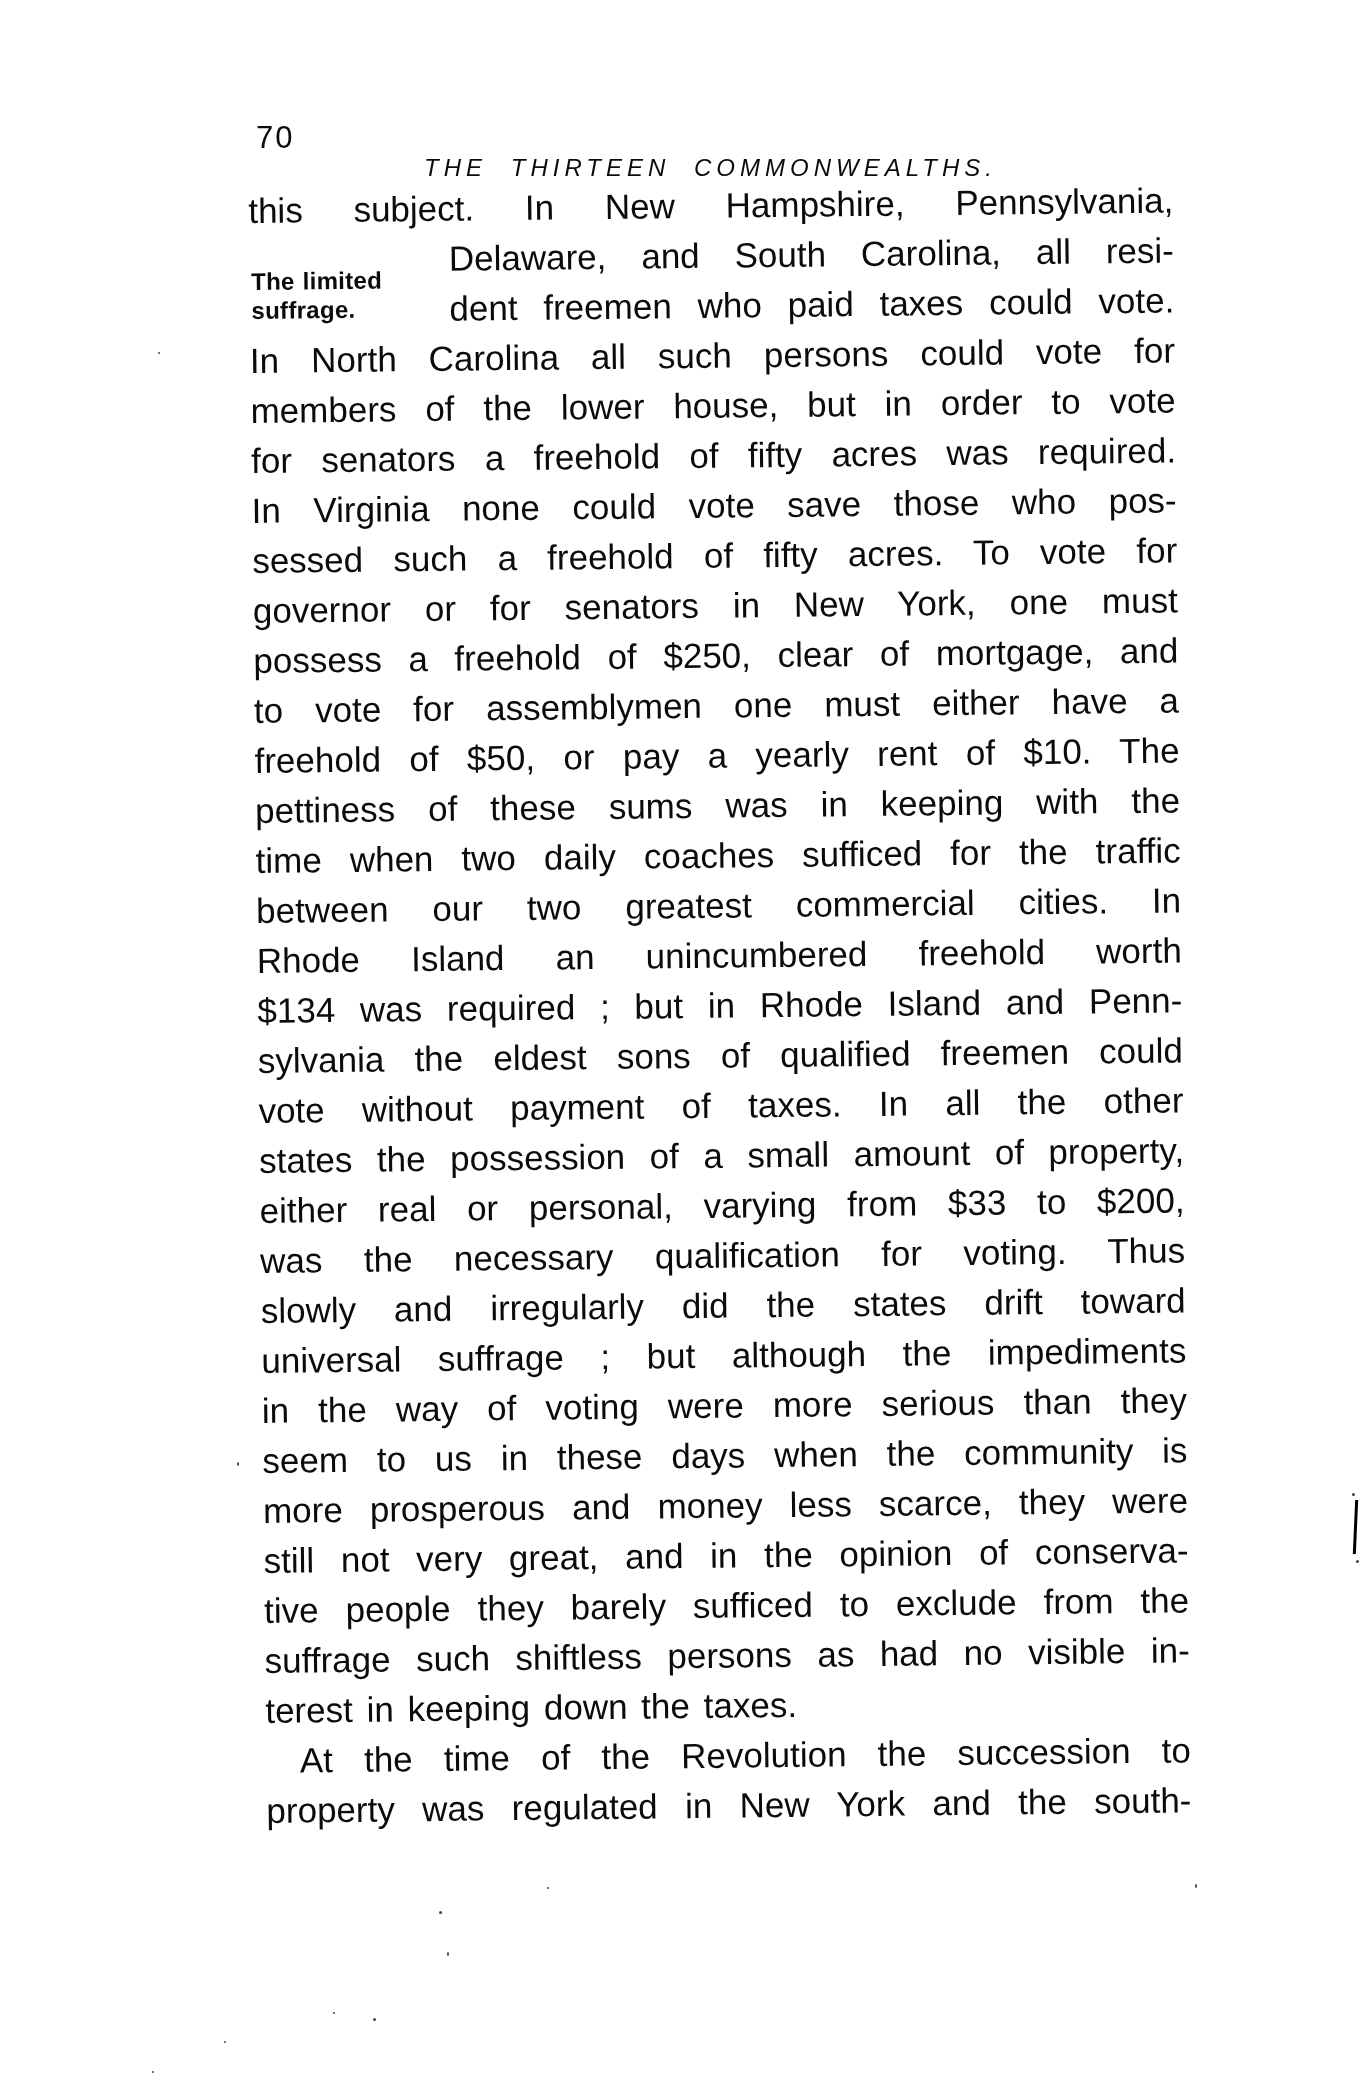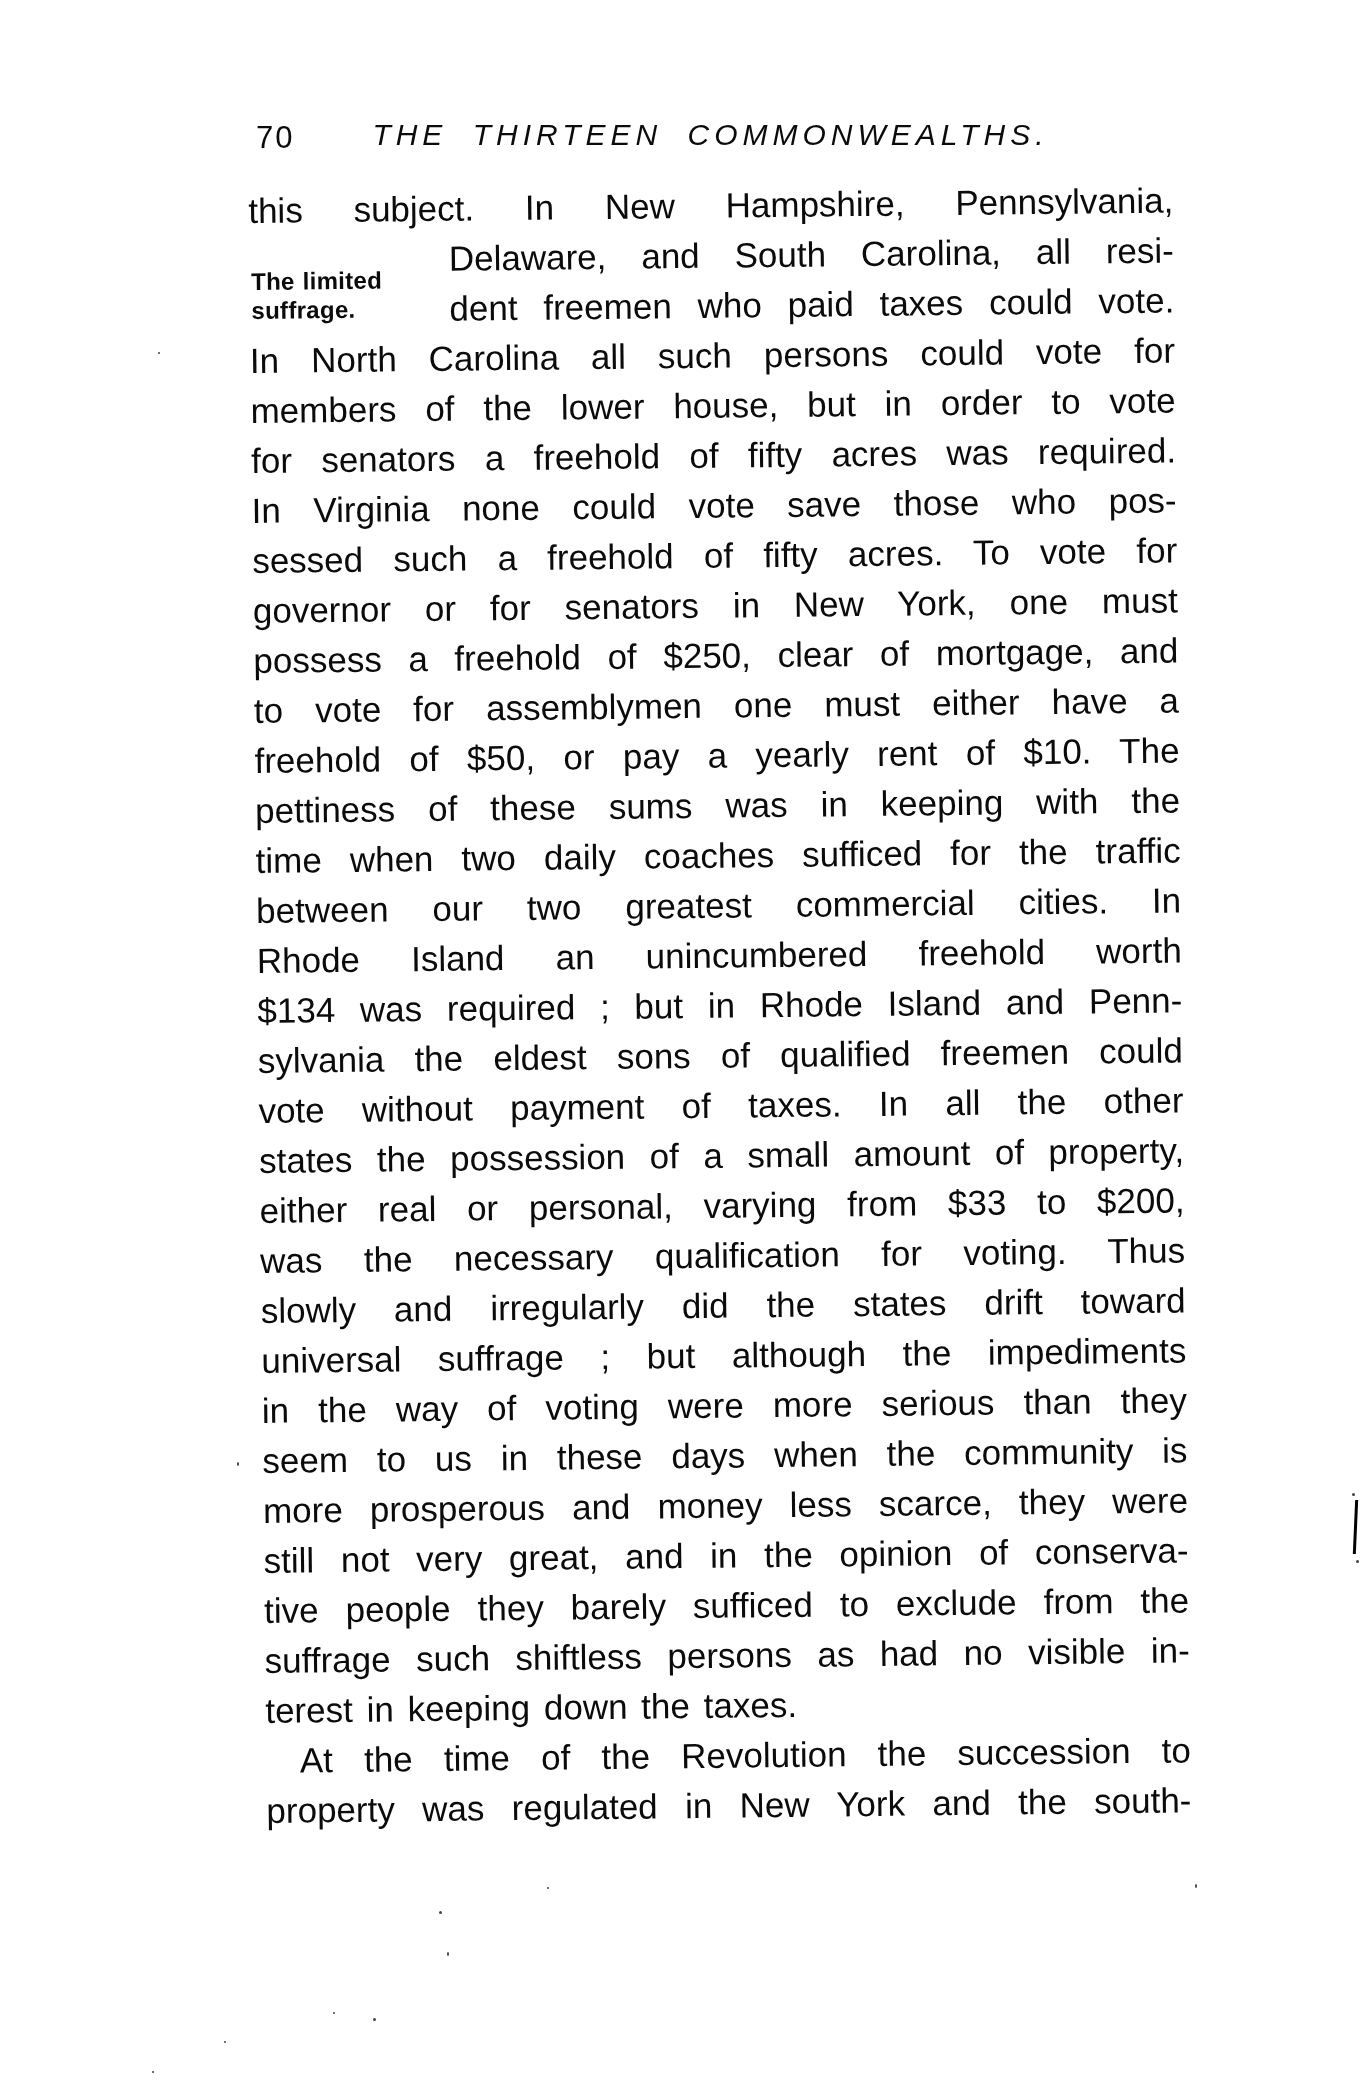--- a/index.html
+++ b/index.html
@@ -13,23 +13,24 @@
     padding-left:48px;
   }
   
   .page-header{position:absolute;left:248px;top:118px;width:925px;height:42px;}
   .page-number{
     position:absolute;left:8px;top:2px;
     font-size:31px;letter-spacing:2px;
   }
   .running-title{
     display:block;text-align:center;
-    font-style:italic;font-size:30px;
+    font-style:italic;font-size:24px;
     letter-spacing:5px;word-spacing:12px;
     white-space:nowrap;
+    margin-top:36px;
   }
   
   .body-block{
     position:absolute;left:248px;top:186px;width:925px;
     font-size:35px;line-height:50px;word-spacing:2px;
     transform:rotate(-0.65deg);transform-origin:0 0;
   }
   .line{
     height:50px;overflow:visible;
     text-align:justify;

